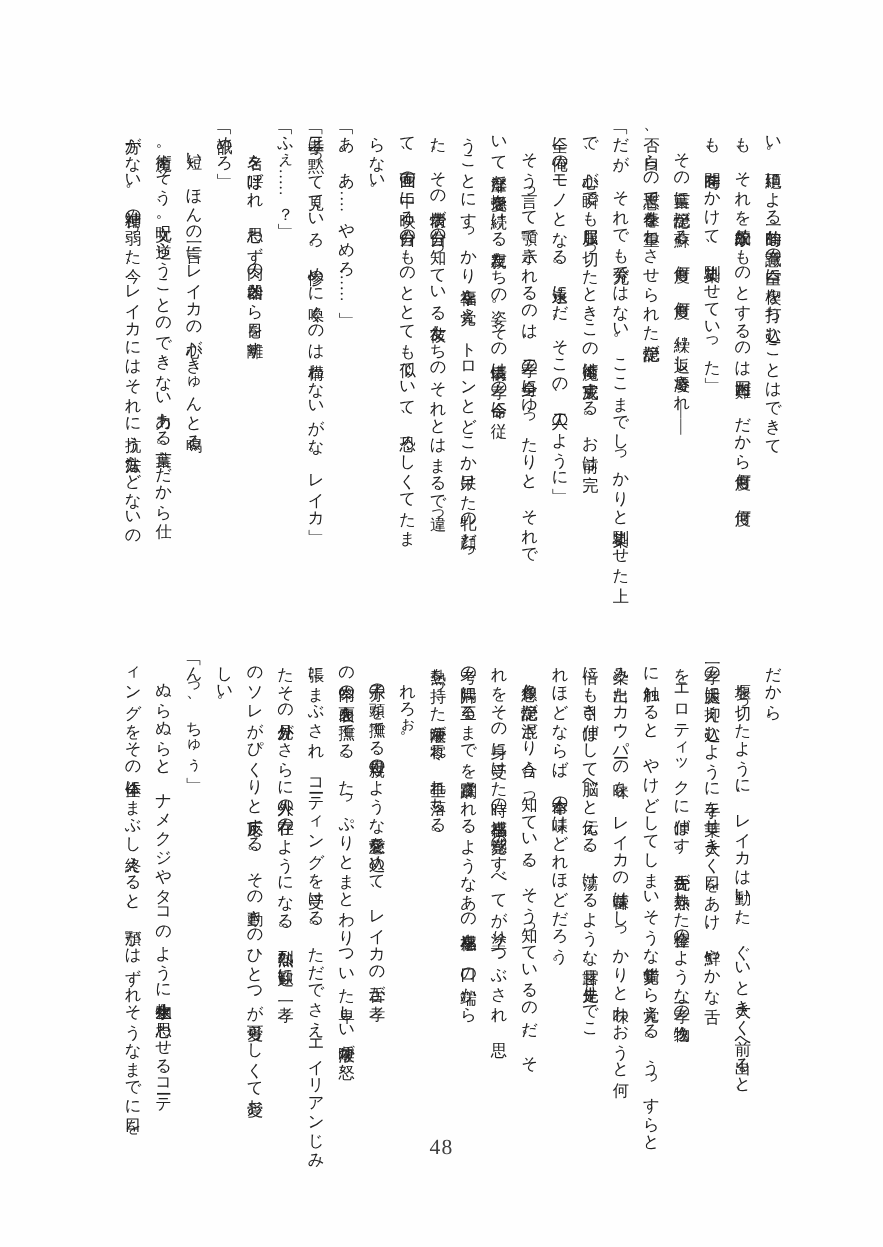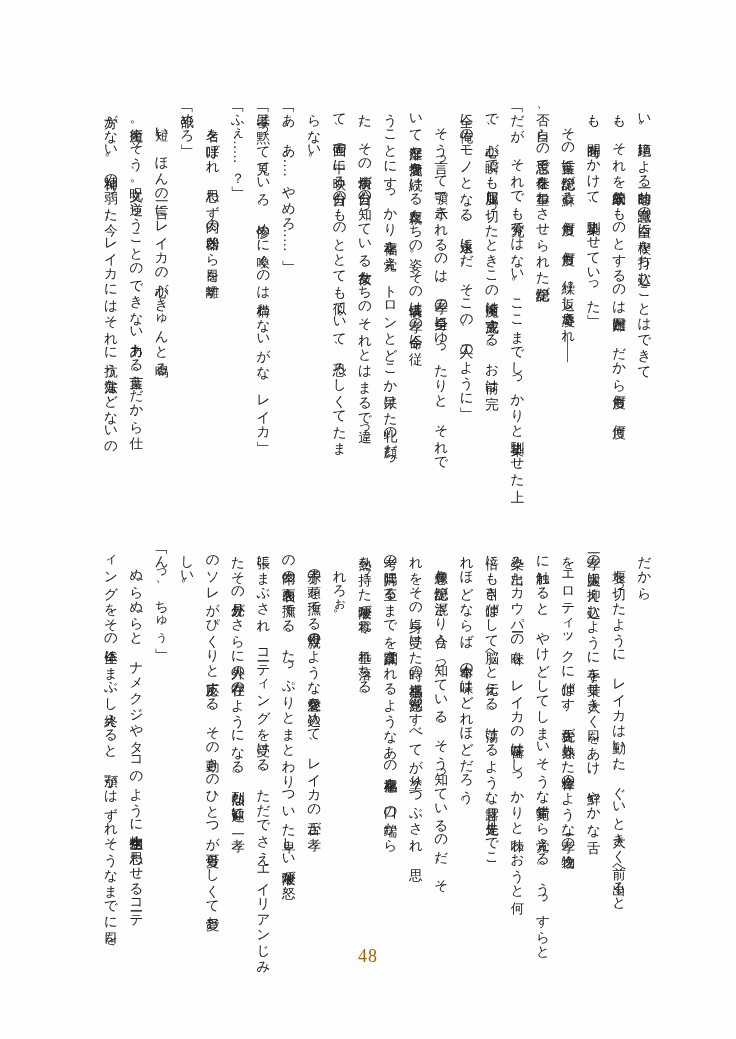--- a/index.html
+++ b/index.html
@@ -43,21 +43,21 @@
     height: 398px;
   }
   .page-number {
     position: absolute;
     top: 946px;
     left: 0;
     width: 100%;
     text-align: center;
     font-size: 18px;
     letter-spacing: 1px;
-    color: #a16207;
+    color: #404040;
   }
 </style>
 </head>
 <body>
 
 <div class="page">
 
   <div class="vblock upper-block">
       <p>い。絶頂による一時的な意識の空白に楔を打ち込むことはできて</p>
       <p>も、それを永続的なものとするのは困難だ。だから何度も、何度</p>

